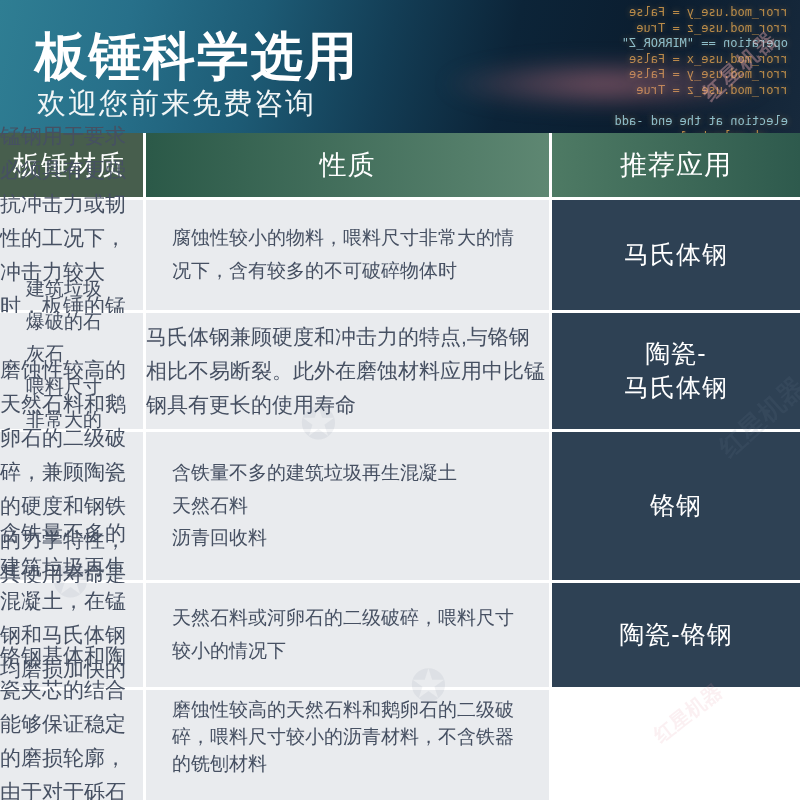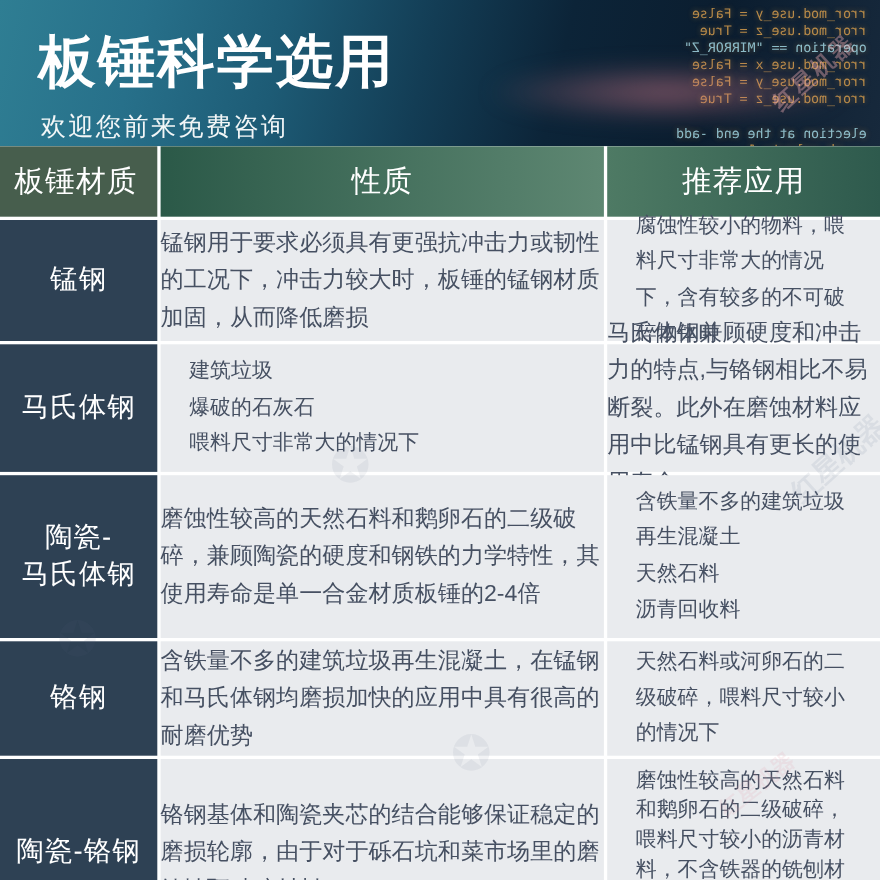--- a/index.html
+++ b/index.html
@@ -13,21 +13,21 @@
   #code-backdrop{position:absolute;top:0;right:0;width:440px;height:133px;
     transform:scaleX(-1);opacity:.88;padding:5px 12px;box-sizing:border-box;
     font-family:"DejaVu Sans Mono",monospace;font-size:12px;line-height:15.5px;
     color:#d19a4c;white-space:pre;text-shadow:0 0 6px rgba(209,154,76,.55);}
   #code-backdrop .cy{color:#9fd3de;}
   #bokeh{position:absolute;top:58px;right:30px;width:330px;height:52px;border-radius:50%;
     background:radial-gradient(closest-side,rgba(214,125,140,.55),rgba(214,125,140,0));
     filter:blur(10px);}
   #banner-title{position:absolute;left:35px;top:22px;font-size:52px;font-weight:800;
     color:#ffffff;letter-spacing:2px;}
-  #banner-subtitle{position:absolute;left:37px;top:84px;font-size:23px;color:#f2f6f7;letter-spacing:2px;margin-top:16px;}
+  #banner-subtitle{position:absolute;left:37px;top:84px;font-size:29px;color:#f2f6f7;letter-spacing:2px;}
   .wm{position:absolute;font-weight:bold;pointer-events:none;}
   #wm-banner{right:14px;top:52px;transform:rotate(-42deg);color:rgba(255,185,190,.38);
     font-size:21px;letter-spacing:2px;}
   #wm-side{right:-14px;top:400px;transform:rotate(-42deg);color:rgba(110,125,150,.12);font-size:26px;}
   #wm-bottom{left:648px;top:700px;transform:rotate(-38deg);color:rgba(225,150,160,.14);font-size:20px;}
   .stamp{position:absolute;color:rgba(90,105,130,.08);font-size:44px;pointer-events:none;}
 
   
   #tbl{position:absolute;left:0;top:133px;width:800px;display:grid;
     grid-template-columns:143px 403px 248px;
@@ -55,21 +55,20 @@
     <div id="wm-banner" class="wm">红星机器</div>
     <div id="banner-title">板锤科学选用</div>
     <div id="banner-subtitle">欢迎您前来免费咨询</div>
   </div>
 
   <div id="tbl">
     <div class="hcell c1">板锤材质</div>
     <div class="hcell c2">性质</div>
     <div class="hcell c3">推荐应用</div>
 
-  <div class="mcell">锰钢</div>
       <div class="tcell props">锰钢用于要求必须具有更强抗冲击力或韧性的工况下，冲击力较大时，板锤的锰钢材质加固，从而降低磨损</div>
       <div class="tcell apps">腐蚀性较小的物料，喂料尺寸非常大的情况下，含有较多的不可破碎物体时</div>
       <div class="mcell">马氏体钢</div>
       <div class="tcell apps">建筑垃圾
 爆破的石灰石
 喂料尺寸非常大的情况下</div>
       <div class="tcell props">马氏体钢兼顾硬度和冲击力的特点,与铬钢相比不易断裂。此外在磨蚀材料应用中比锰钢具有更长的使用寿命</div>
       <div class="mcell">陶瓷-
 马氏体钢</div>
       <div class="tcell props">磨蚀性较高的天然石料和鹅卵石的二级破碎，兼顾陶瓷的硬度和钢铁的力学特性，其使用寿命是单一合金材质板锤的2-4倍</div>

